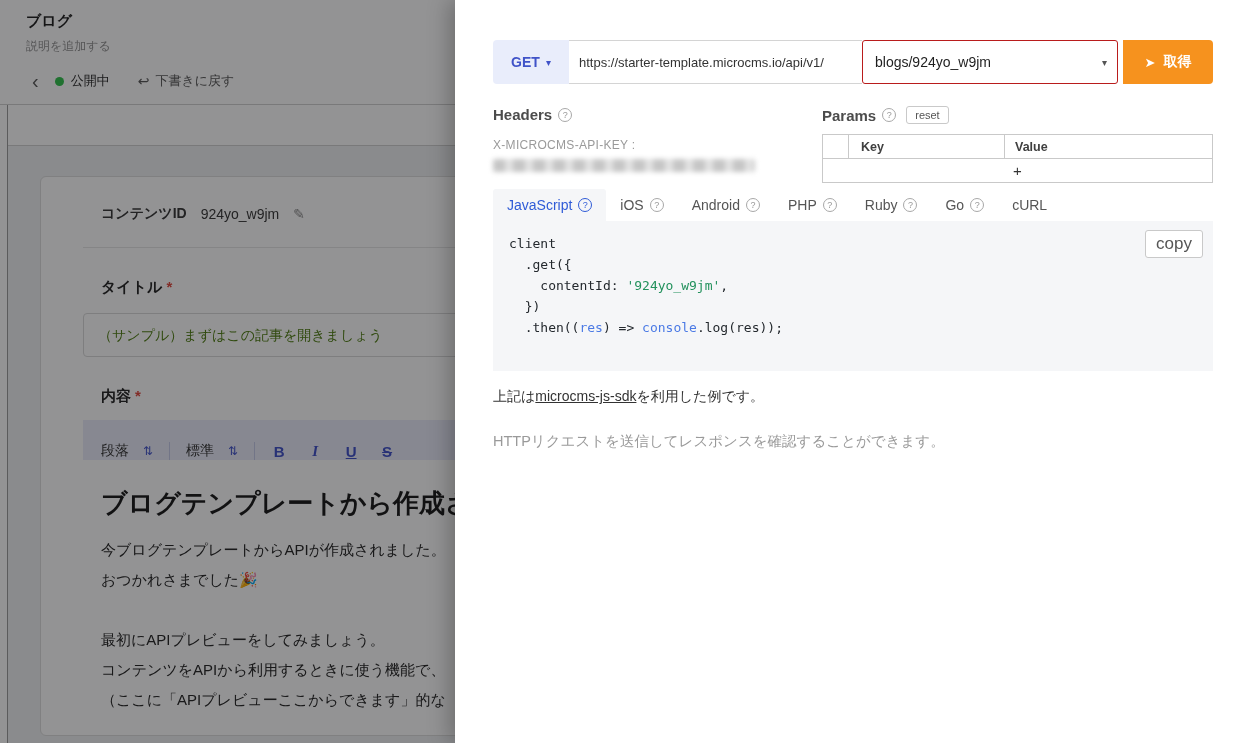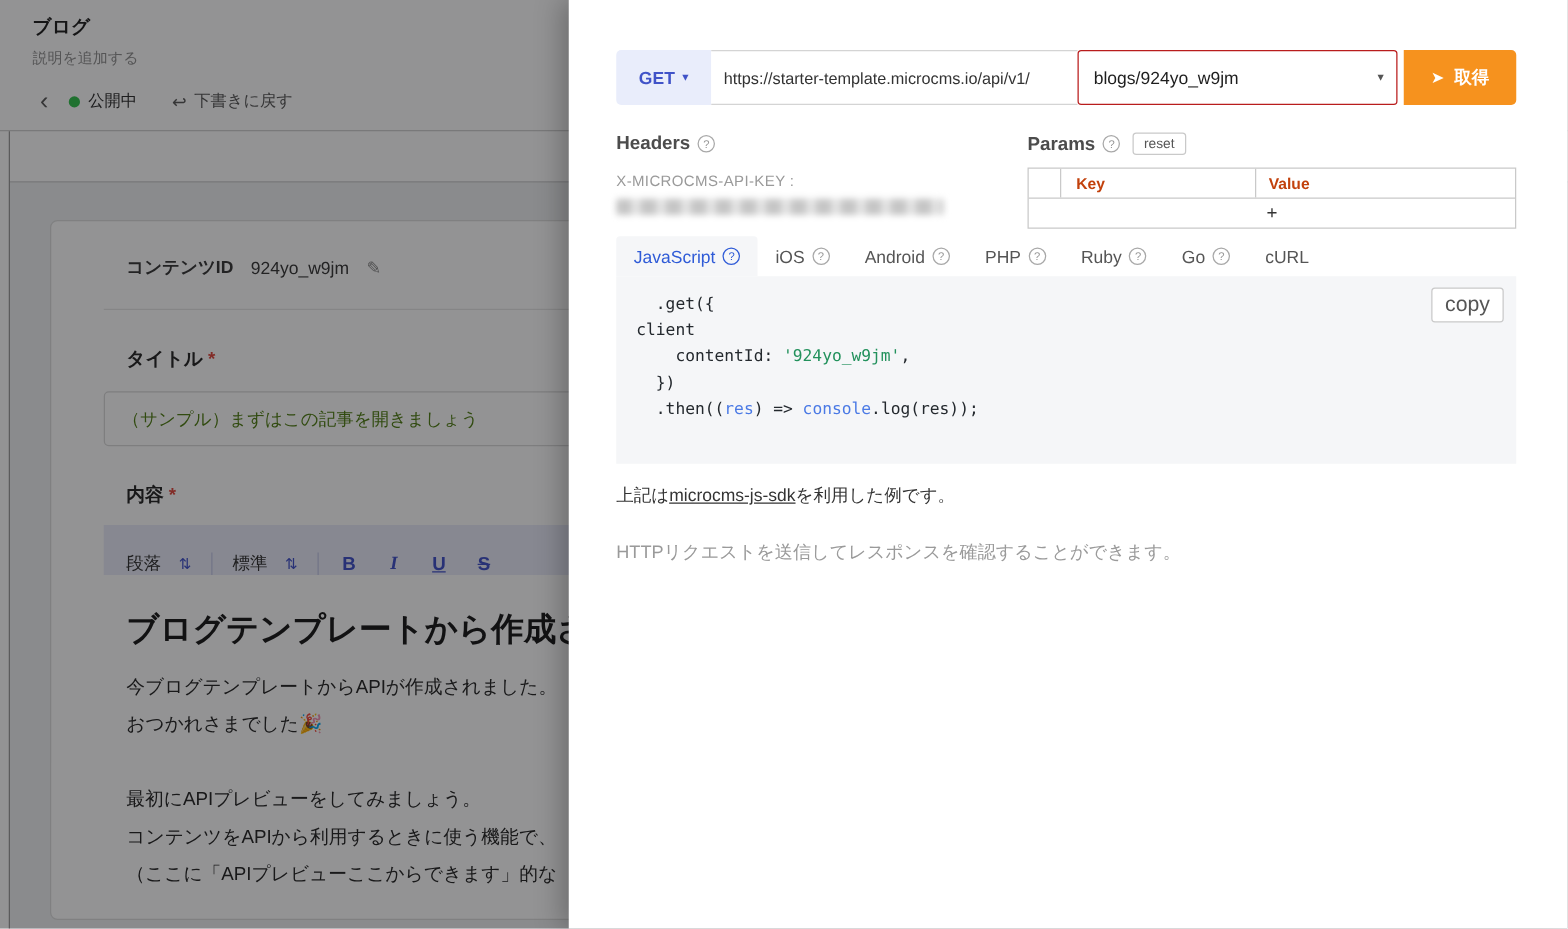--- a/index.html
+++ b/index.html
@@ -63,21 +63,21 @@
   .headers-col { width:295px; flex:none; }
   .params-col { flex:1; }
   .sec-title { display:flex; align-items:center; font-size:15px; font-weight:bold; color:#4c4c4c; }
   .help { width:14px; height:14px; border:1px solid #a8a8a8; border-radius:50%; color:#979797; font-size:9px; font-weight:normal; display:inline-flex; align-items:center; justify-content:center; margin-left:6px; cursor:pointer; flex:none; }
   .api-key-label { margin-top:15px; font-size:12px; color:#9a9a9a; letter-spacing:0.3px; }
   .api-key-blur { margin-top:7px; width:262px; height:13px; border-radius:2px;
     background:repeating-linear-gradient(90deg,#c6c6c6 0 12px,#e2e2e2 12px 20px);
     filter:blur(2.5px); }
   .reset-btn { margin-left:10px; font-size:11px; color:#555; background:#fff; border:1px solid #c9c9c9; border-radius:3px; padding:2px 8px; cursor:pointer; font-family:inherit; }
   .params-table { margin-top:10px; border:1px solid #c9c9c9; font-size:12.5px; background:#fff; }
-  .pt-head { display:flex; border-bottom:1px solid #c9c9c9; height:24px; align-items:stretch; font-weight:bold; color:#c2410c; }
+  .pt-head { display:flex; border-bottom:1px solid #c9c9c9; height:24px; align-items:stretch; font-weight:bold; color:#404040; }
   .pt-c0 { width:26px; border-right:1px solid #c9c9c9; }
   .pt-key { width:156px; border-right:1px solid #c9c9c9; display:flex; align-items:center; padding-left:12px; }
   .pt-val { flex:1; display:flex; align-items:center; padding-left:10px; }
   .pt-add { height:23px; display:flex; align-items:center; justify-content:center; font-size:15px; color:#333; cursor:pointer; }
 
   .tabs { display:flex; margin-top:6px; font-size:14px; }
   .tab { display:flex; align-items:center; padding:8px 14px; color:#555; cursor:pointer; }
   .tab .tab-label { margin-right:0; }
   .tab .help { margin-left:6px; }
   .tab.active { background:#f5f6f8; color:#2f5bd7; border-radius:3px 3px 0 0; font-weight:normal; }
@@ -229,22 +229,22 @@
         <span class="help">?</span>
       </div>
       <div class="tab">
         <span class="tab-label">cURL</span>
       </div>
     </div>
 
   <div class="code-block">
     <button class="copy-btn">copy</button>
     <div class="code">
+        <div class="code-line"><span class="tok-p">client</span></div>
         <div class="code-line"><span class="tok-p">  .get({</span></div>
-        <div class="code-line"><span class="tok-p">client</span></div>
         <div class="code-line"><span class="tok-p">    contentId: </span><span class="tok-s">'924yo_w9jm'</span><span class="tok-p">,</span></div>
         <div class="code-line"><span class="tok-p">  })</span></div>
         <div class="code-line"><span class="tok-p">  .then((</span><span class="tok-i">res</span><span class="tok-p">) =&gt; </span><span class="tok-i">console</span><span class="tok-p">.log(res));</span></div>
       </div>
   </div>
 
   <div class="sdk-note">
     <span>上記は</span><a class="sdk-link">microcms-js-sdk</a><span>を利用した例です。</span>
   </div>
 

